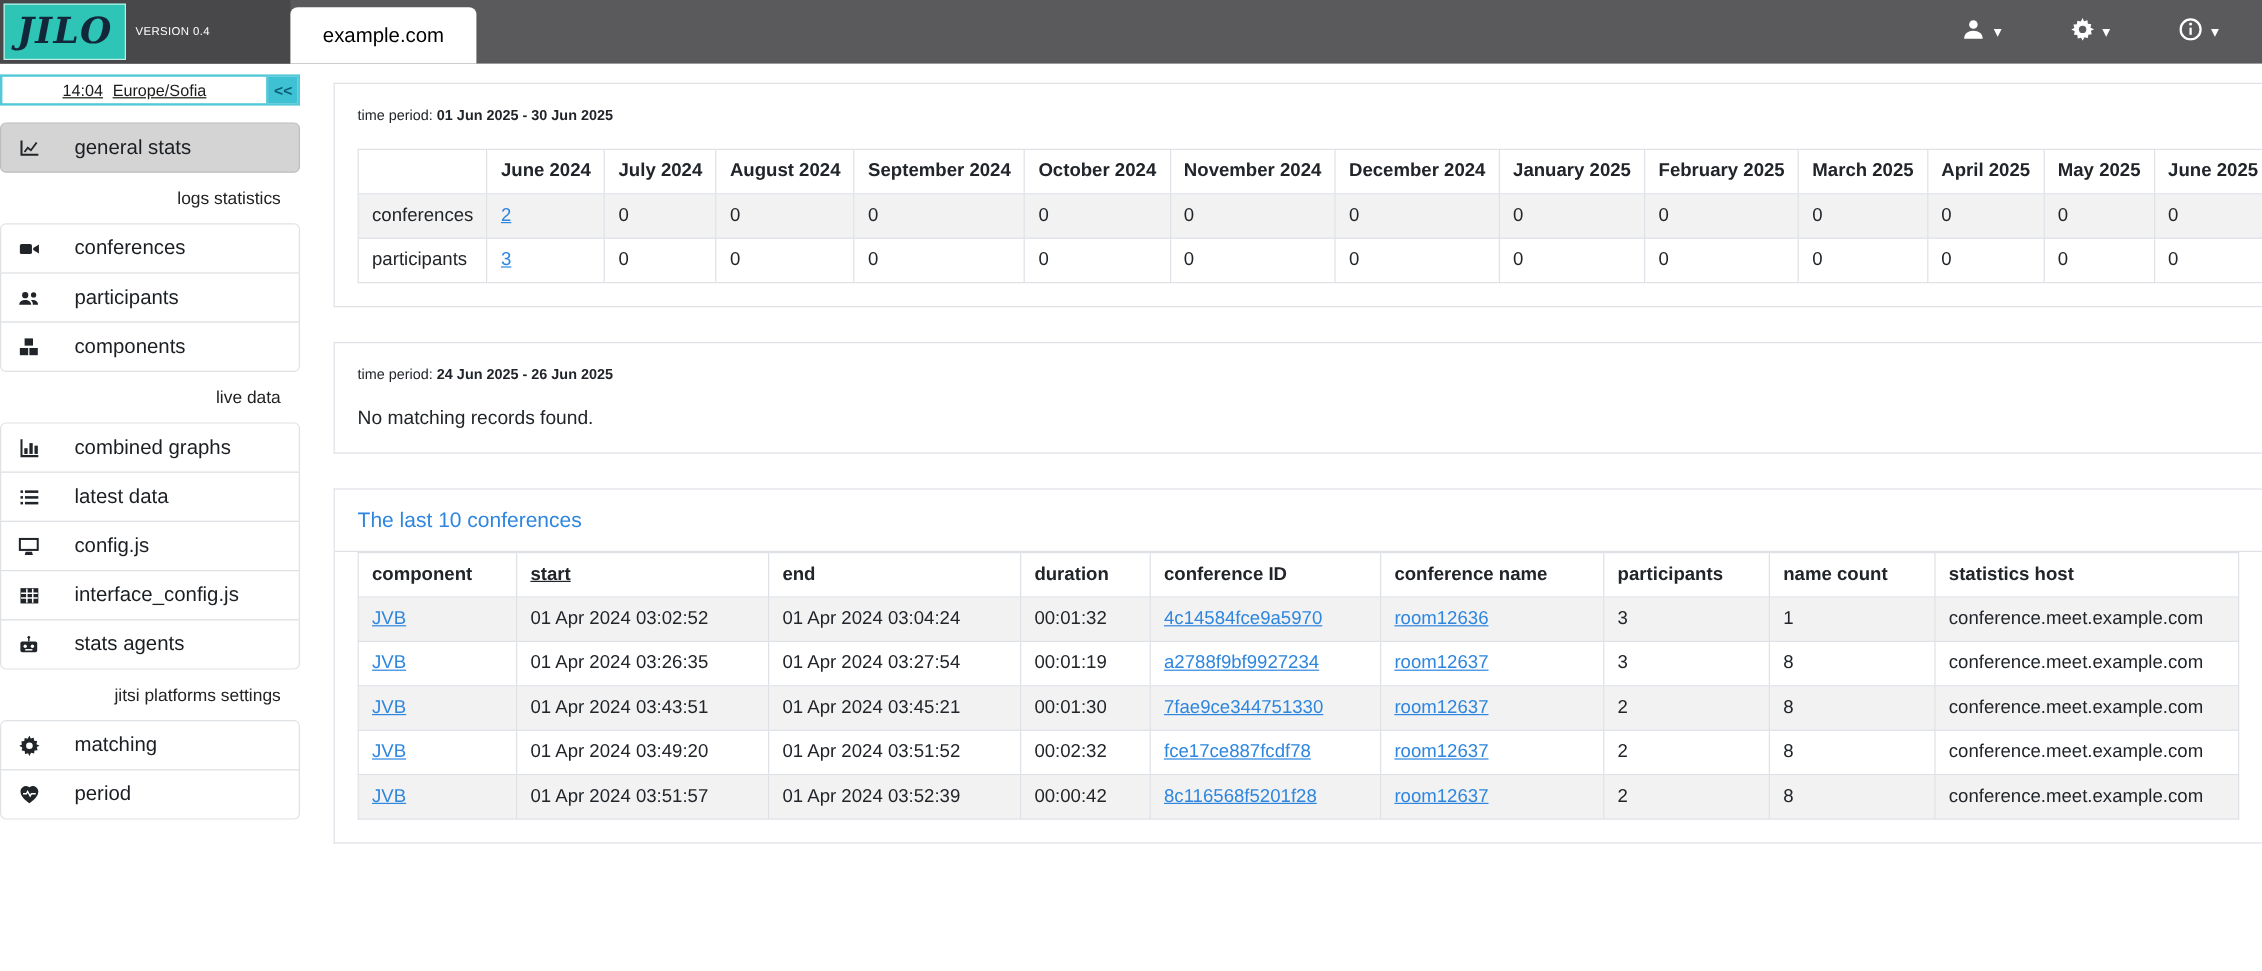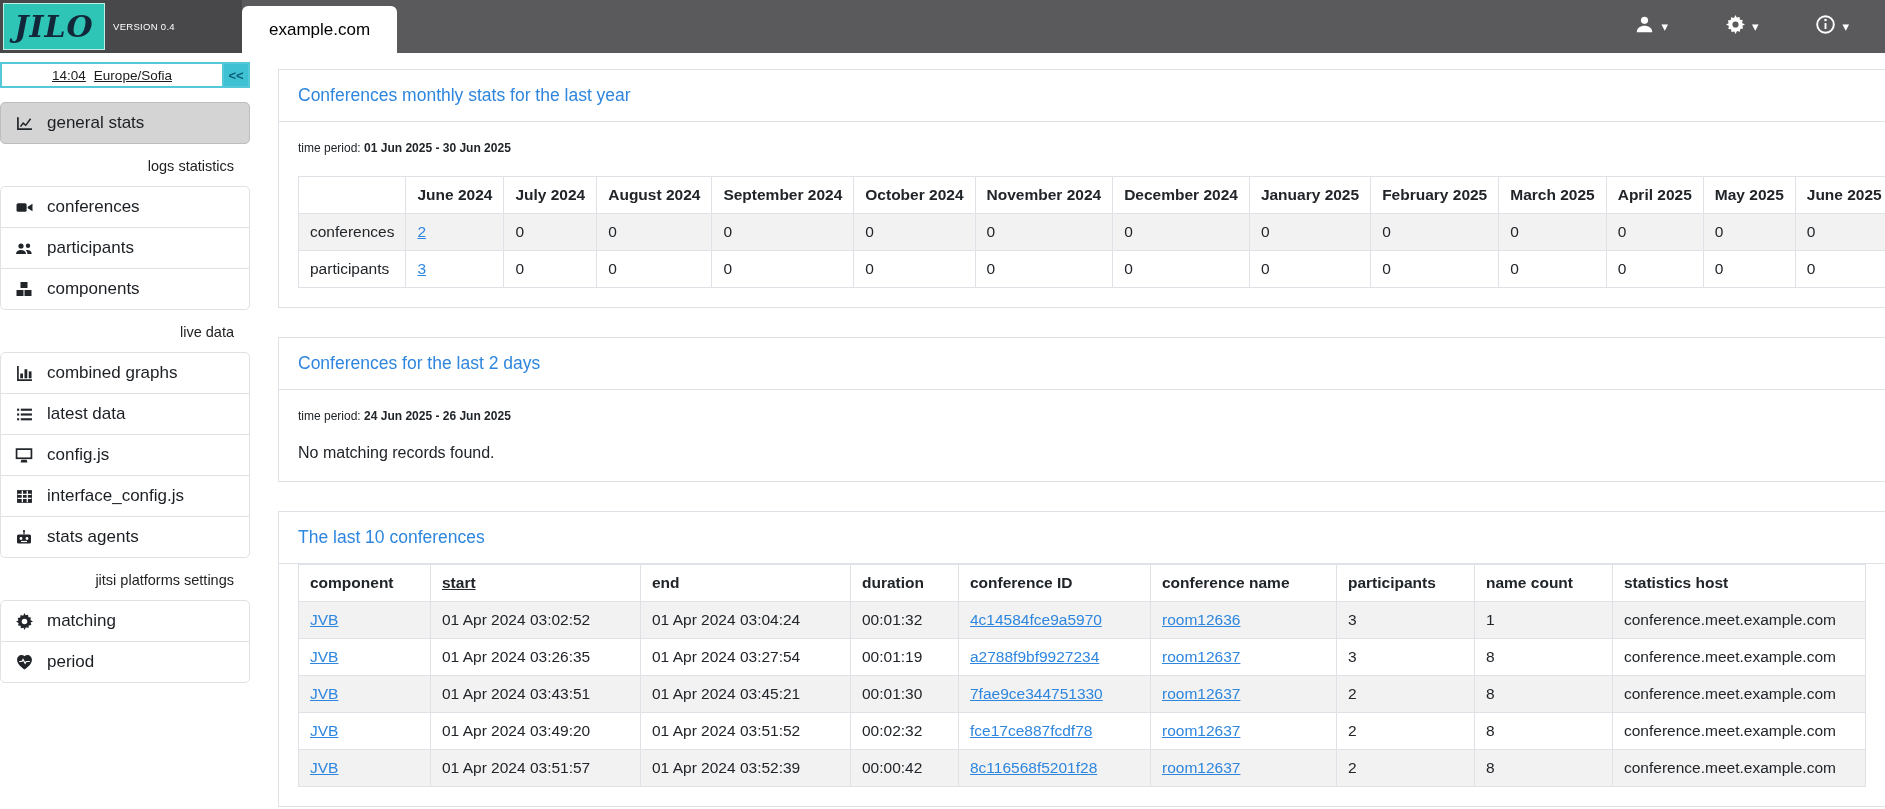--- a/index.html
+++ b/index.html
@@ -55,21 +55,21 @@
     gap: 8px; font-size: 13.5px; color: #1b1b1b; text-decoration: underline;
   }
   .collapse-btn {
     width: 26px; background: #3fc1d4; color: #0b5e75;
     display: flex; align-items: center; justify-content: center;
     font-size: 13px; font-weight: bold; cursor: pointer; border-left: 2px solid #54c8d8;
   }
   .menu { margin-top: 14px; }
   .list-group { border-radius: 5px; }
   .side-item {
-    display: flex; align-items: center; gap: 12px;
+    display: flex; align-items: center; gap: 27px;
     height: 42px; padding: 0 12px; background: #fff;
     border: 1px solid #dfe2e5; margin-top: -1px;
     font-size: 17px; color: #1b1f23; cursor: pointer;
   }
   .list-group .side-item:first-child { margin-top: 0; border-radius: 5px 5px 0 0; }
   .list-group .side-item:last-child { border-radius: 0 0 5px 5px; }
   .list-group .side-item:only-child { border-radius: 5px; }
   .side-item.active { background: #d4d4d4; border-color: #bdbdbd; }
   .side-icon { width: 22px; display: flex; justify-content: center; align-items: center; color: #212529; flex: none; }
   .section-label {
@@ -284,23 +284,20 @@
           </span>
           <span>period</span>
         </div>
       </div>
     </nav>
   </aside>
 
   <main class="main">
 
     <section class="card">
-      <div class="card-header">
-        <span class="card-title">Conferences monthly stats for the last year</span>
-      </div>
       <div class="card-body">
         <div class="time-period">
           <span>time period:</span>
           <b>01 Jun 2025 - 30 Jun 2025</b>
         </div>
         <table>
           <thead>
             <tr>
               <th class="col-monthlabel"></th>
               <th>June 2024</th>
@@ -350,23 +347,20 @@
               <td>0</td>
               <td>0</td>
               <td>0</td>
             </tr>
           </tbody>
         </table>
       </div>
     </section>
 
     <section class="card">
-      <div class="card-header">
-        <span class="card-title">Conferences for the last 2 days</span>
-      </div>
       <div class="card-body">
         <div class="time-period">
           <span>time period:</span>
           <b>24 Jun 2025 - 26 Jun 2025</b>
         </div>
         <div class="empty-msg">No matching records found.</div>
       </div>
     </section>
 
     <section class="card">

